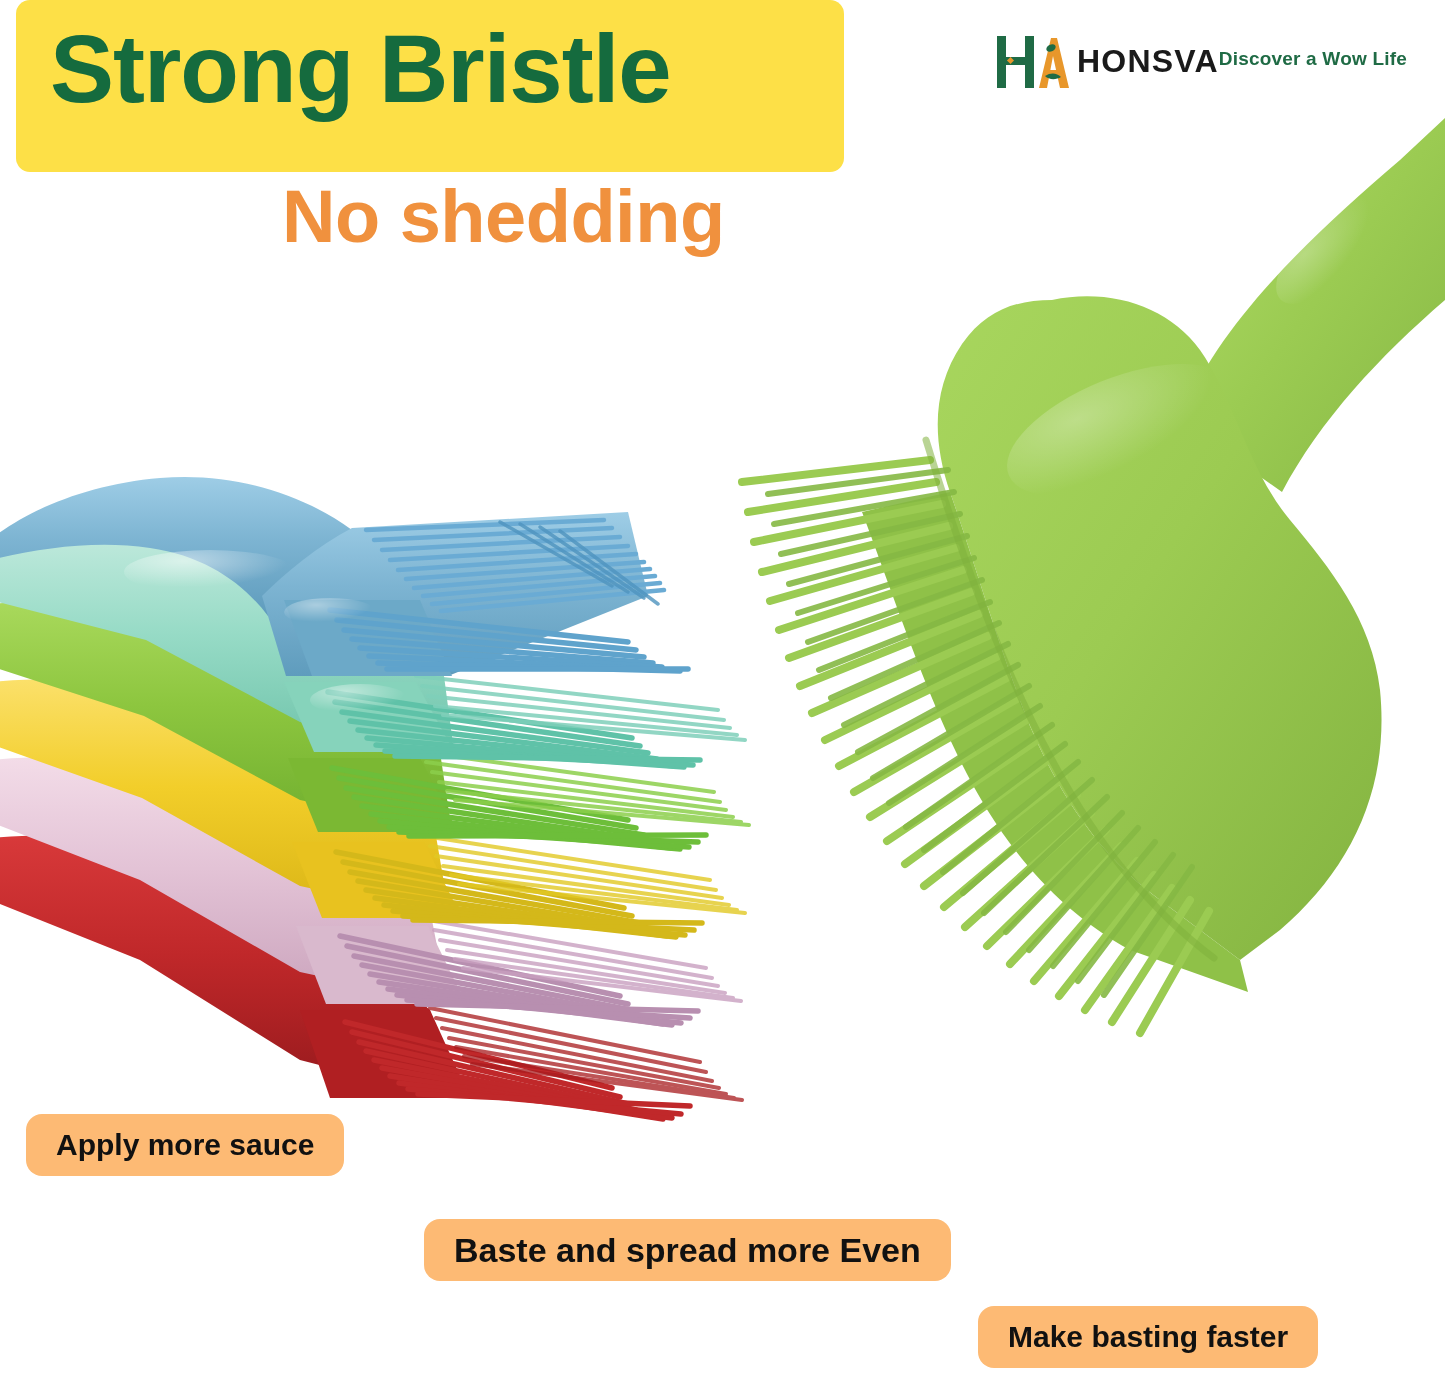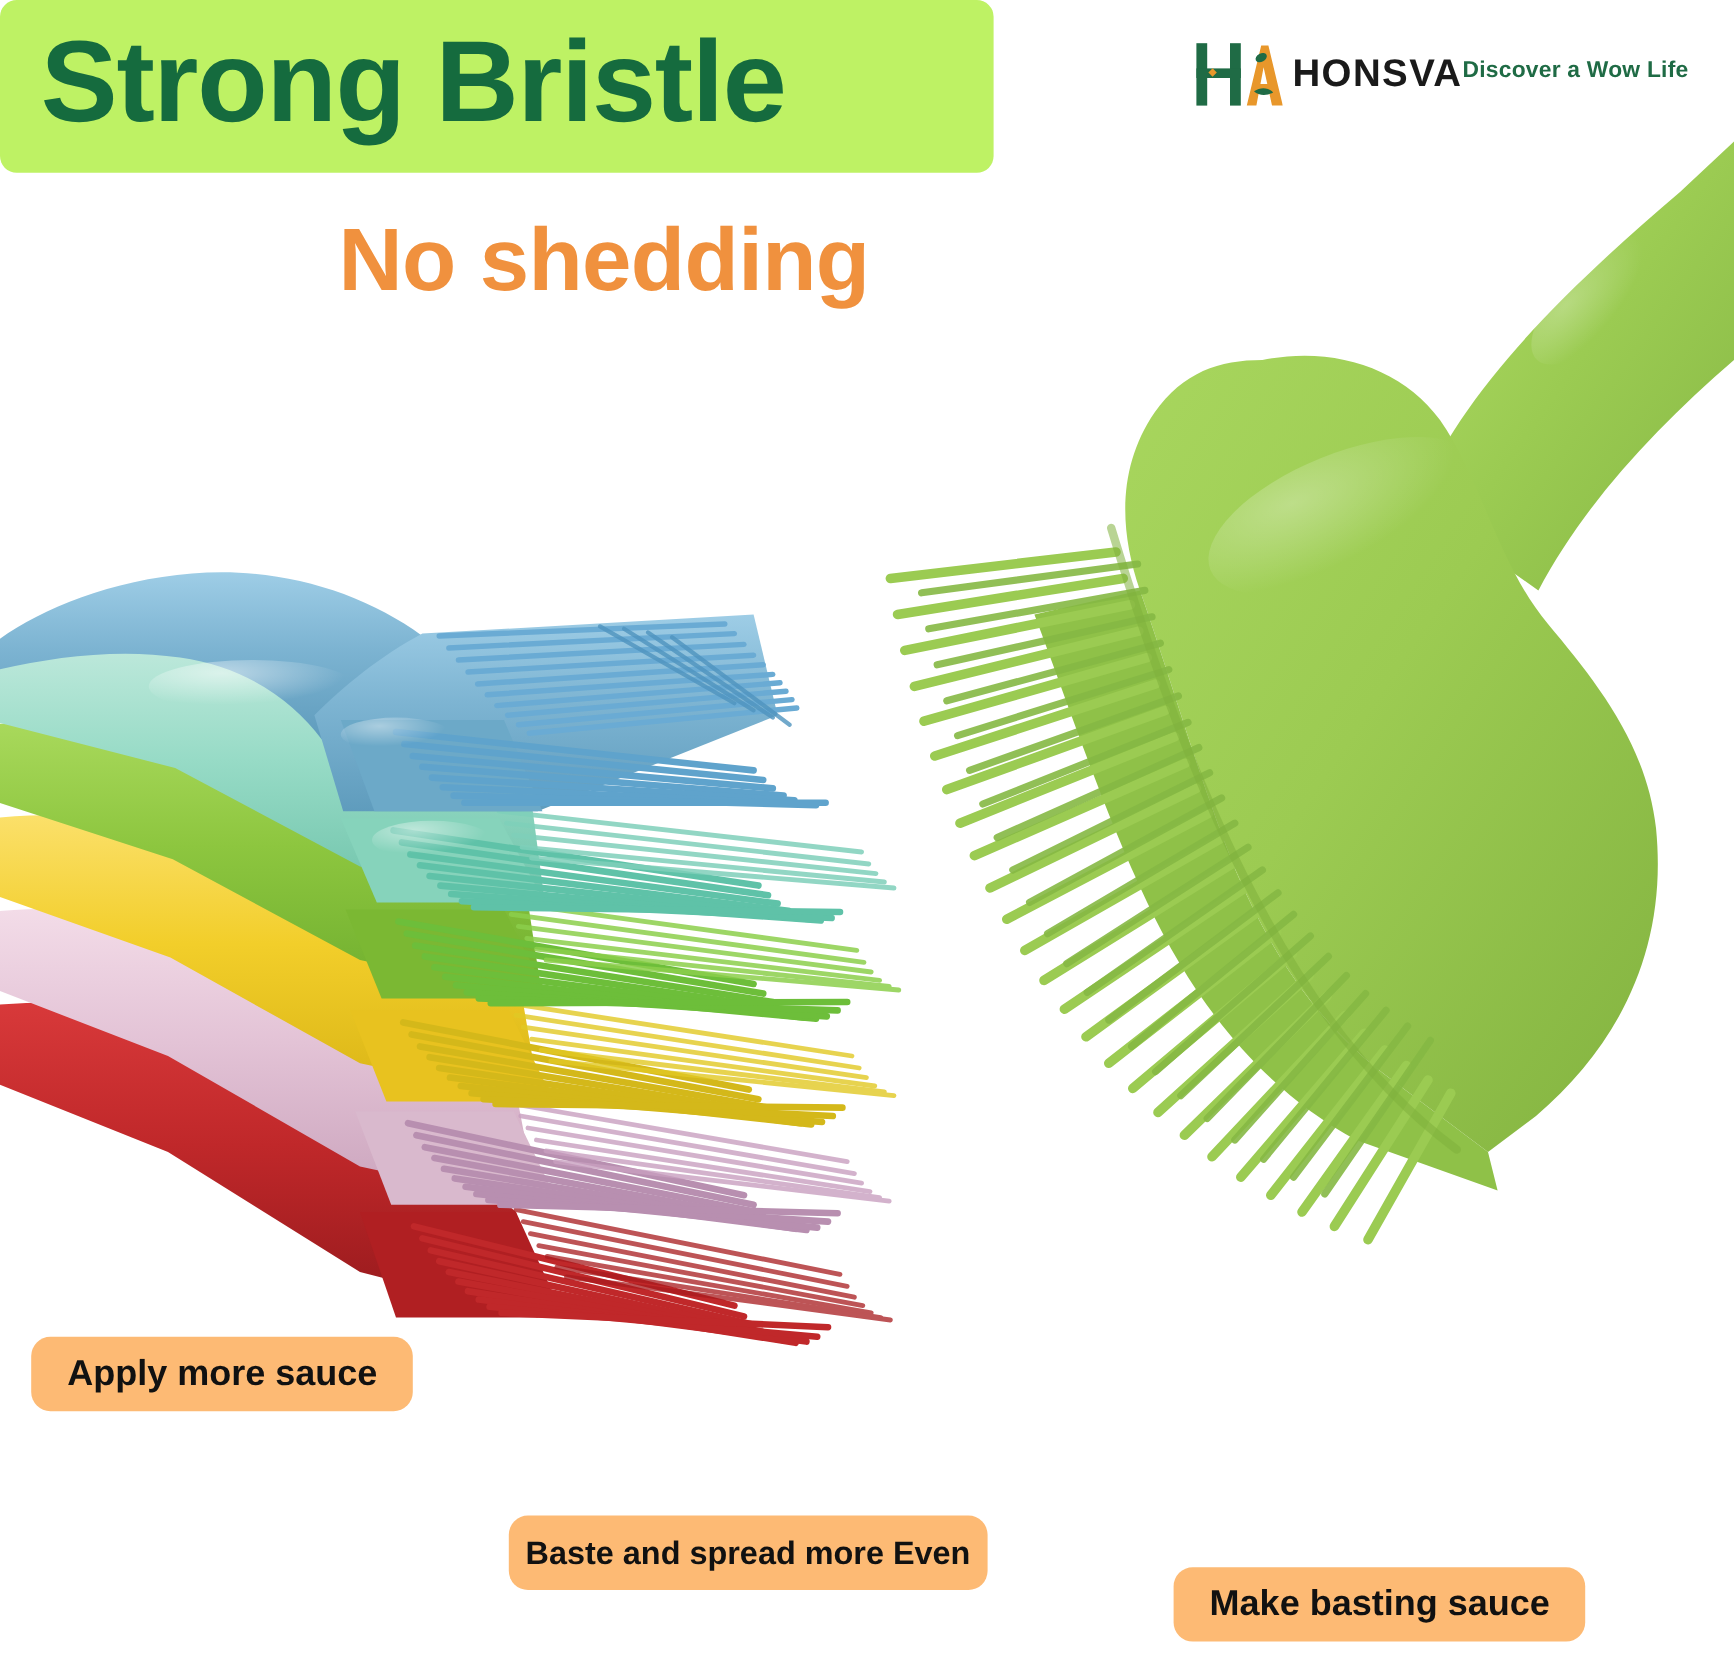--- a/index.html
+++ b/index.html
@@ -12,25 +12,25 @@
     width: 1445px;
     height: 1378px;
     background: #ffffff;
     overflow: hidden;
     font-family: "Liberation Sans", sans-serif;
   }
 
   
   .headline-banner {
     position: absolute;
-    left: 0;
+    left: 16px;
     top: 0px;
     width: 828px;
-    height: 144px;
-    background: #bef264;
+    height: 172px;
+    background: #fde047;
     border-radius: 0 0 14px 14px;
     box-sizing: border-box;
   }
   .headline-banner.rounded-all {
     border-radius: 14px;
   }
   .headline-text {
     position: absolute;
     left: 34px;
     top: 14px;
@@ -115,23 +115,22 @@
     left: 26px;
     top: 1114px;
     height: 62px;
     padding: 0 30px;
     font-size: 30px;
   }
   .pill-2 {
     left: 424px;
     top: 1219px;
     height: 62px;
-    padding: 0 14px;
-    font-size: 27px;
-    margin-top: 44px;
+    padding: 0 30px;
+    font-size: 34px;
   }
   .pill-3 {
     left: 978px;
     top: 1306px;
     height: 62px;
     padding: 0 30px;
     font-size: 30px;
   }
 </style>
 </head>
@@ -450,15 +449,15 @@
       </svg>
     </div>
     <div class="logo-wordmark">
       <span class="logo-name">HONSVA</span>
       <span class="logo-tagline">Discover a Wow Life</span>
     </div>
   </div>
 
   <div class="pill pill-1">Apply more sauce</div>
   <div class="pill pill-2">Baste and spread more Even</div>
-  <div class="pill pill-3">Make basting sauce</div>
+  <div class="pill pill-3">Make basting faster</div>
 
 </div>
 
 </body></html>

